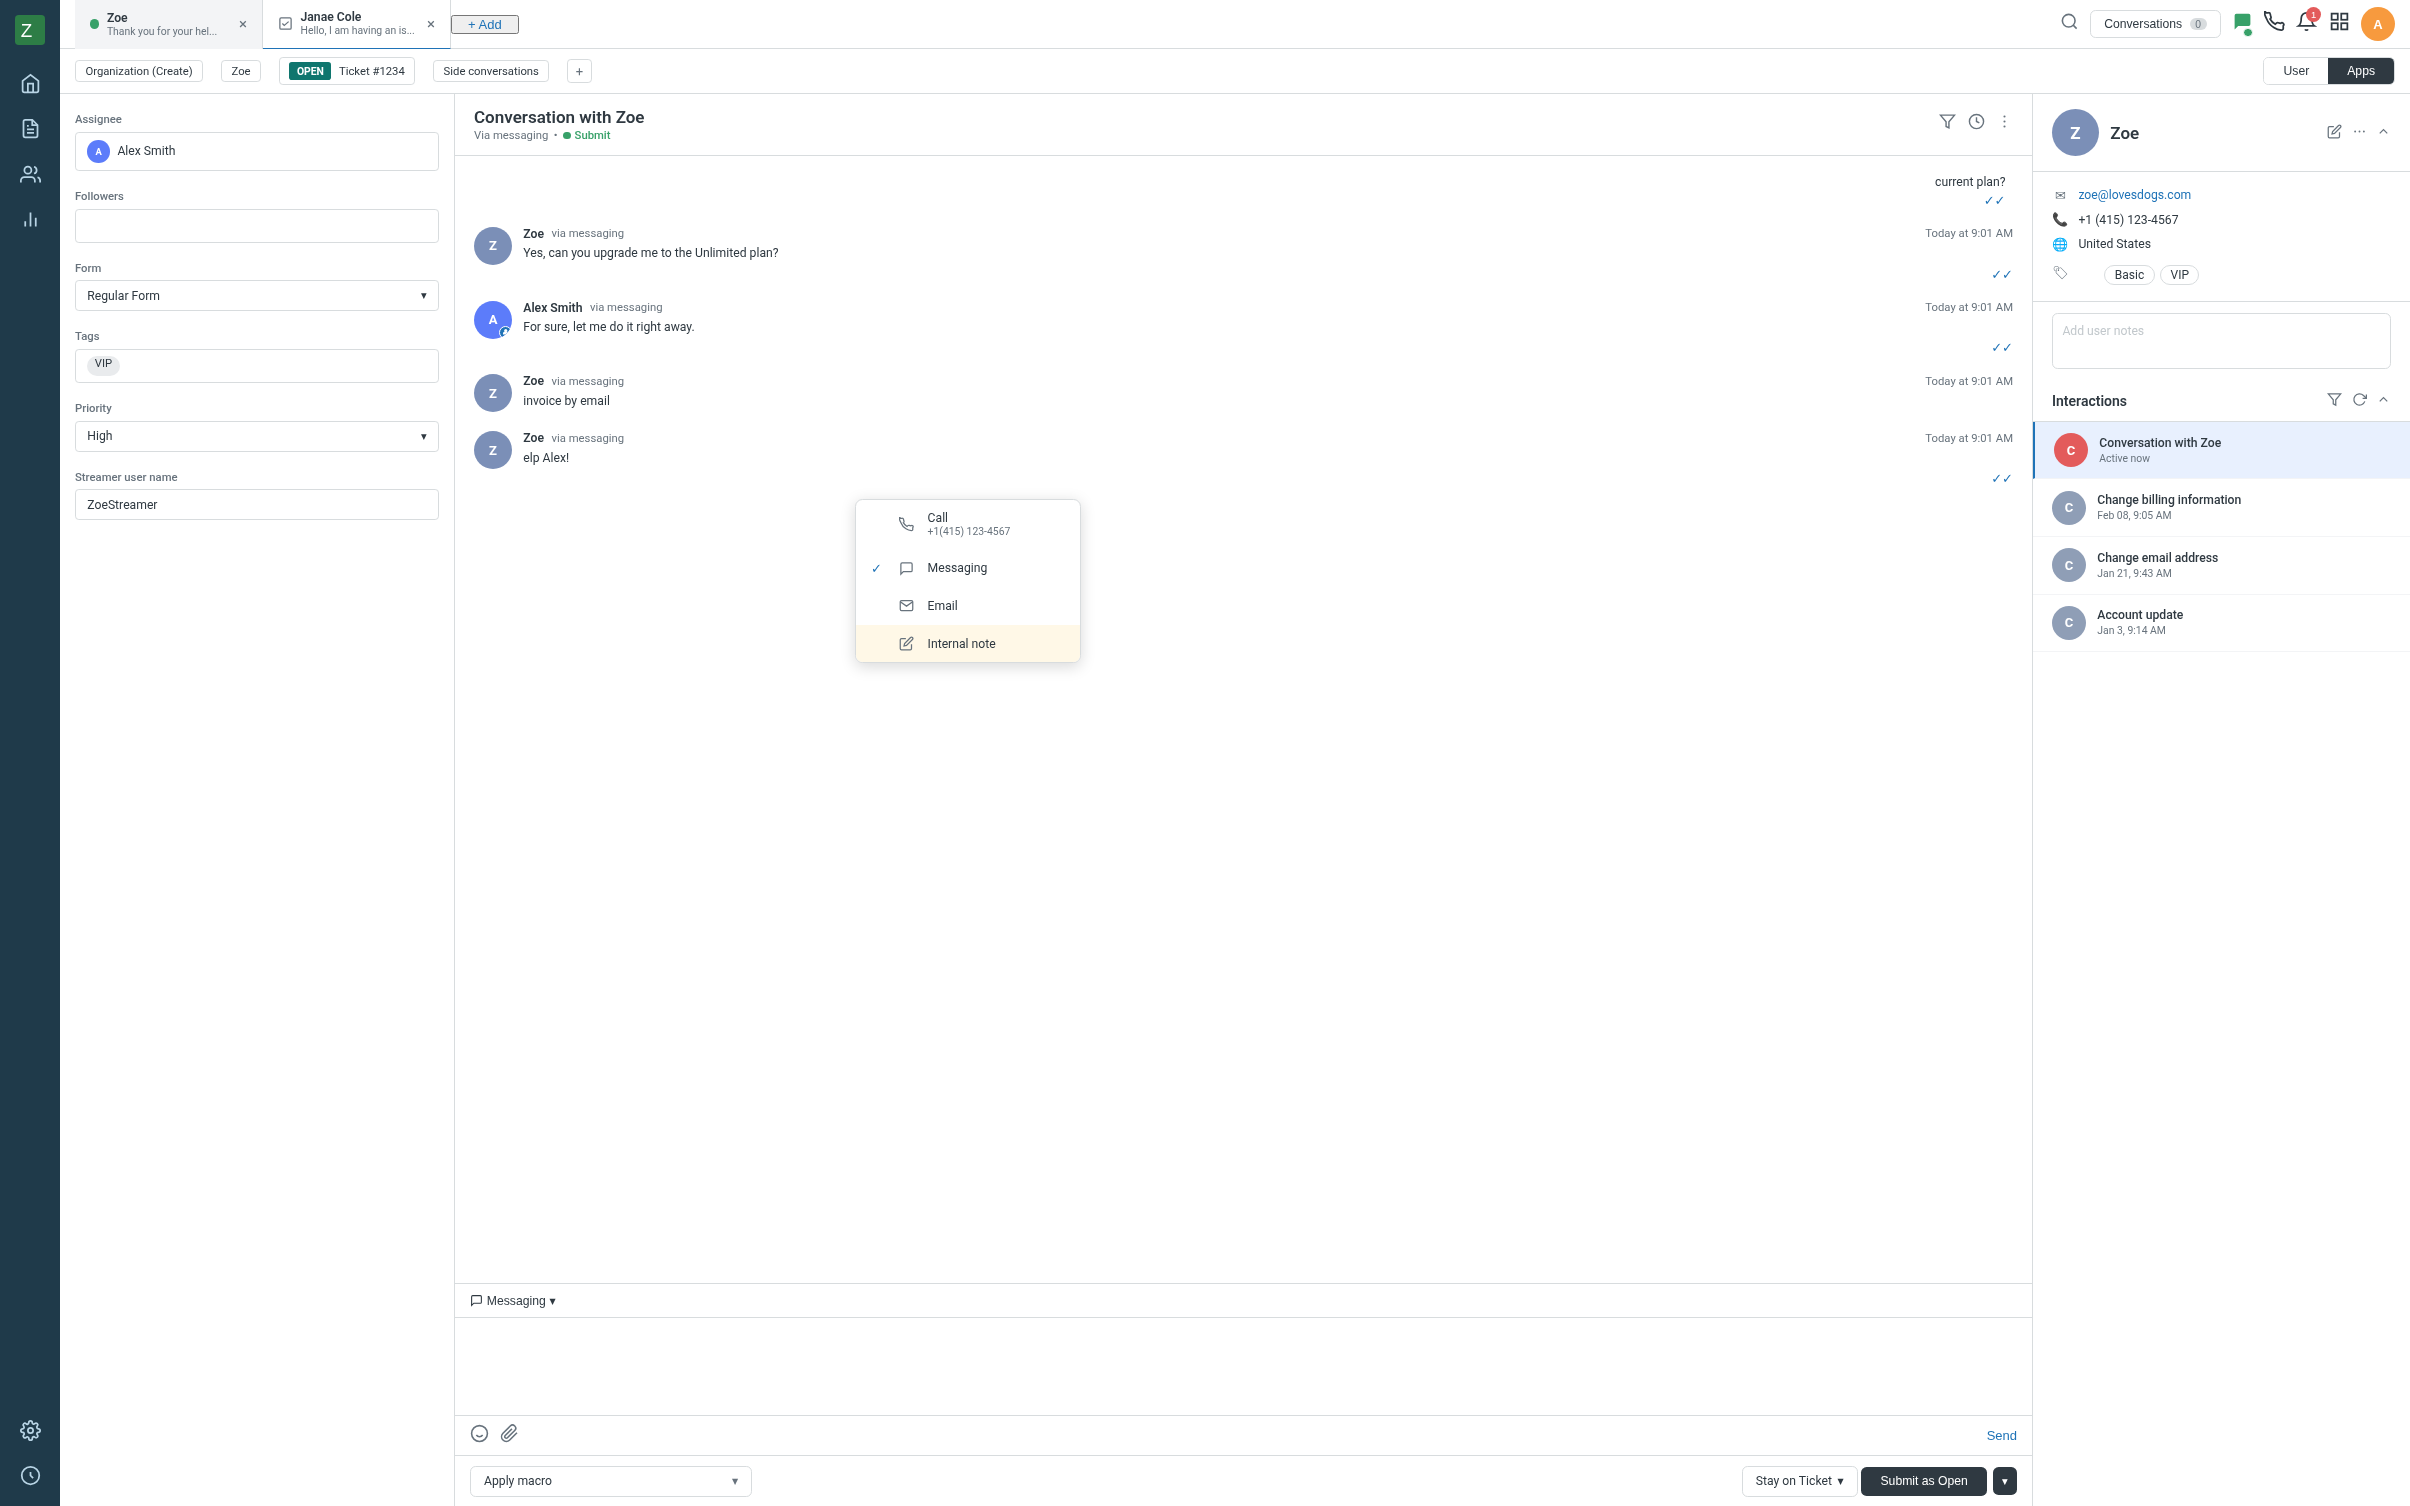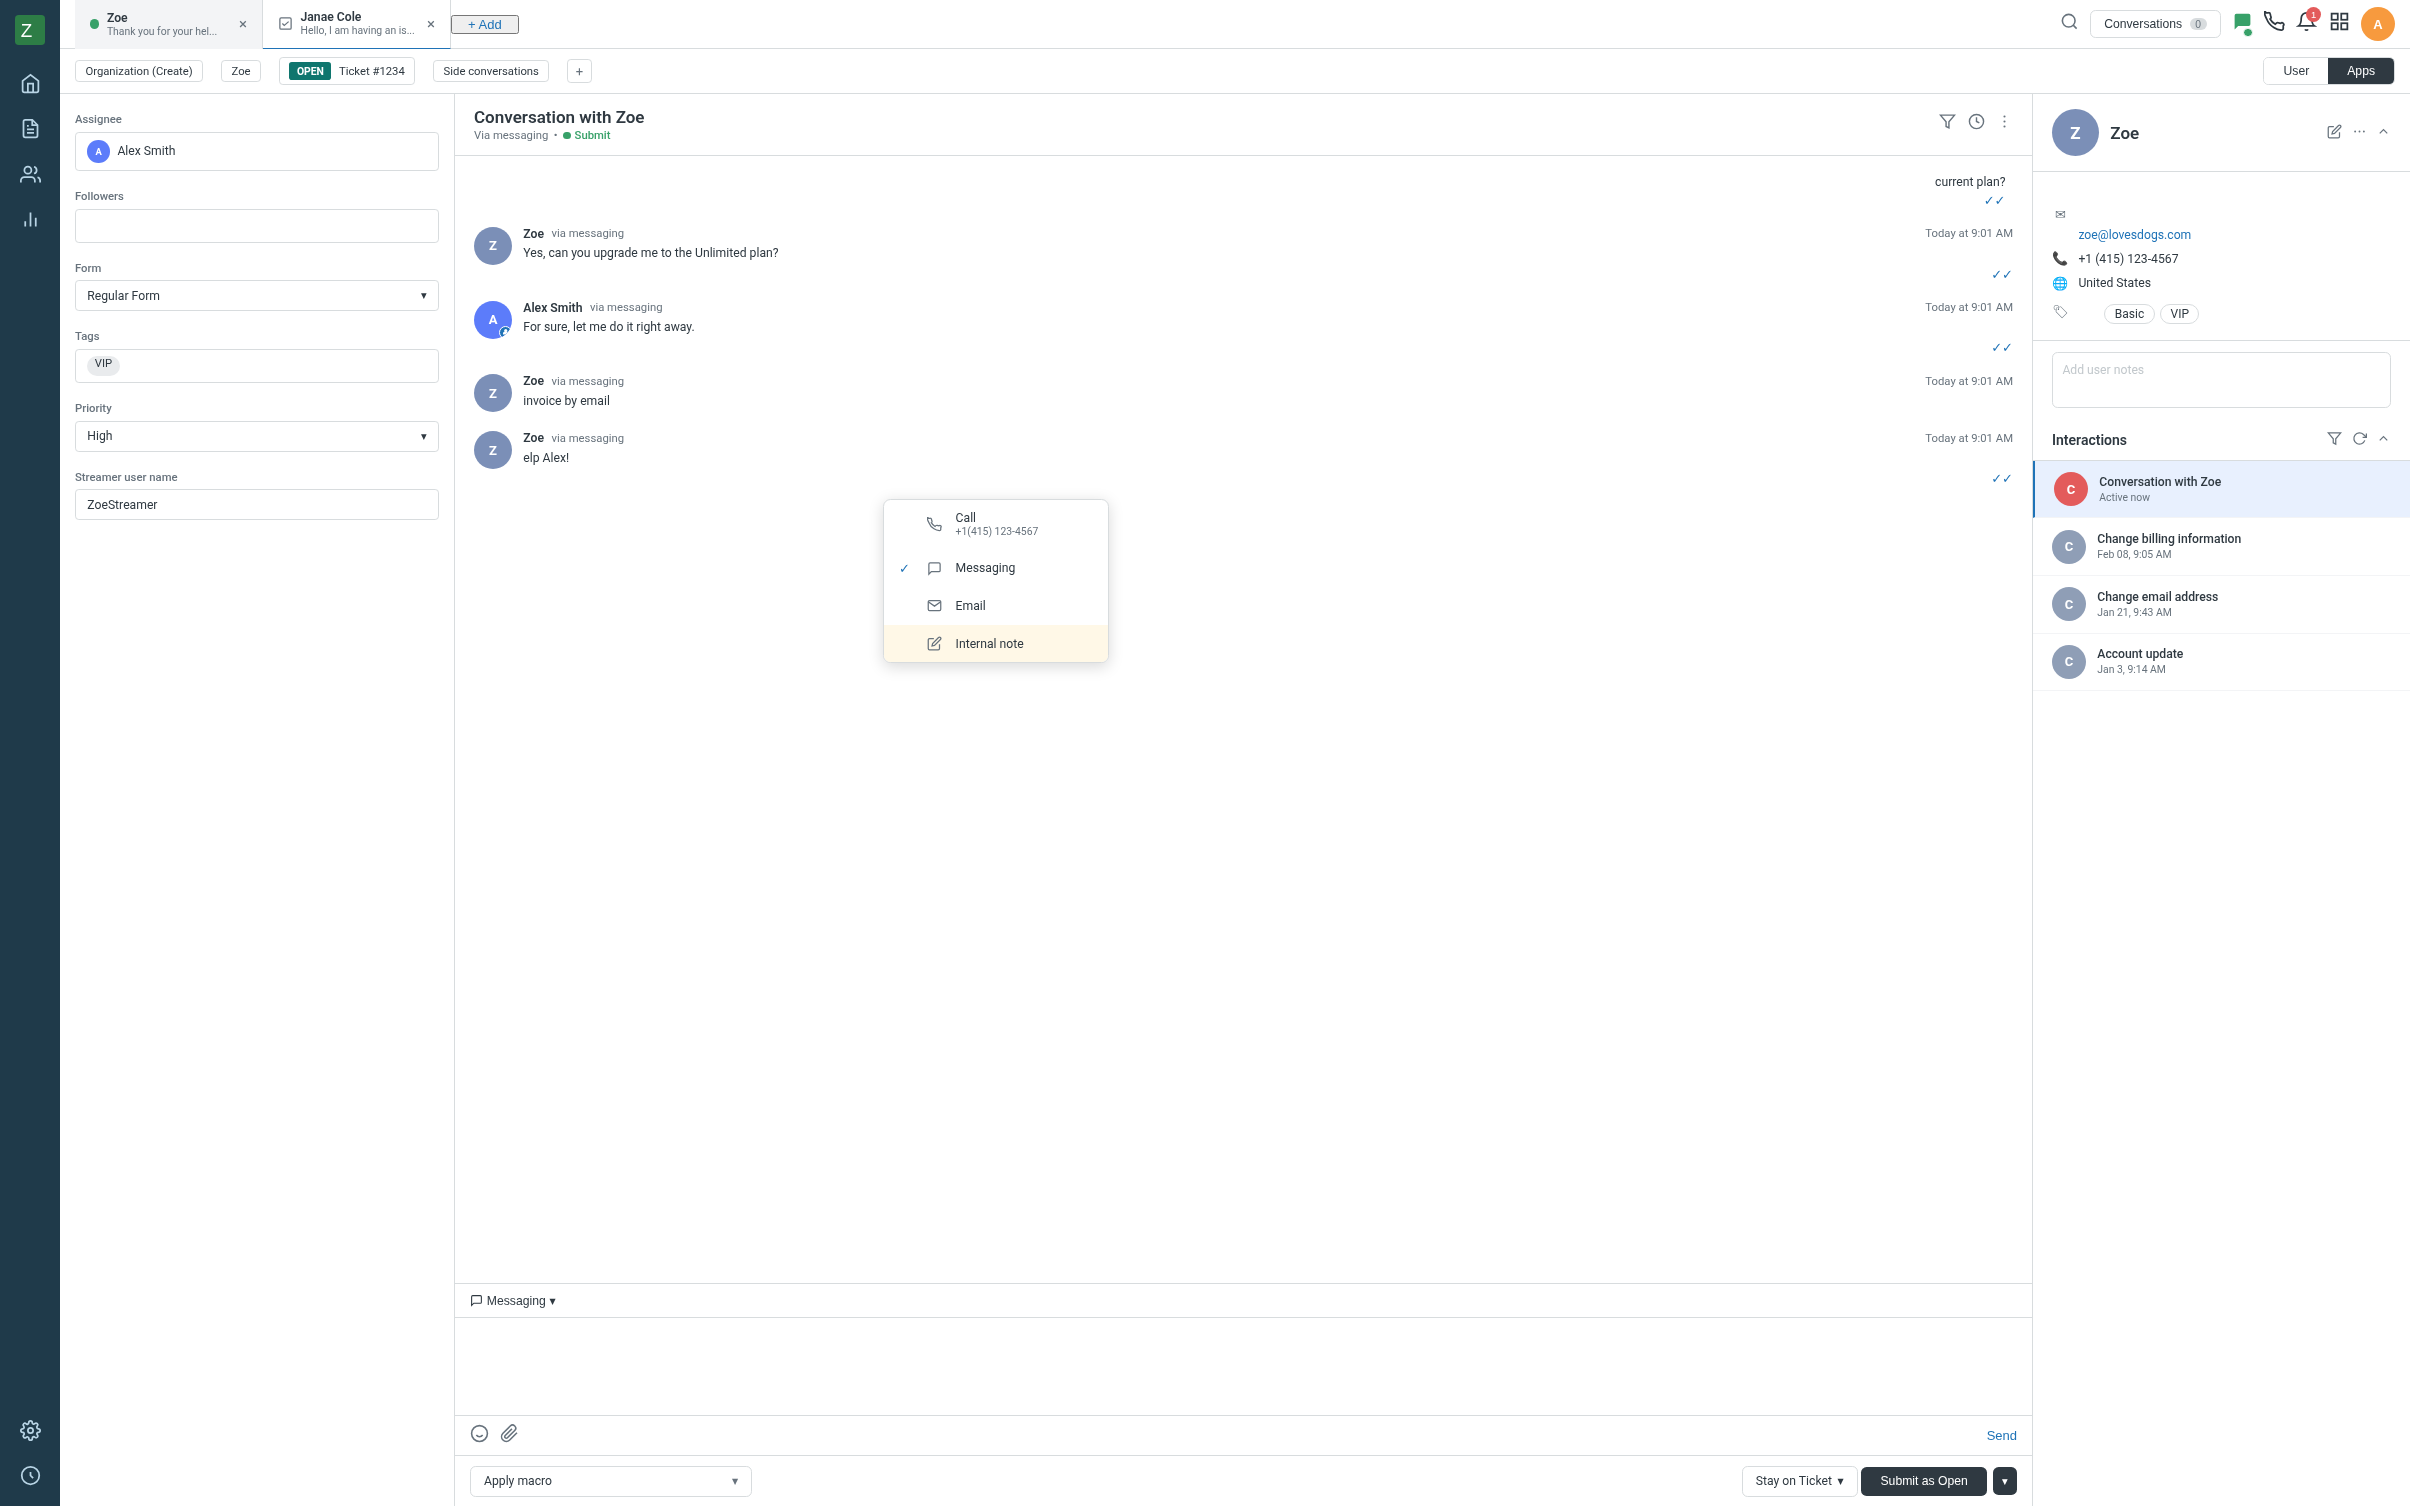--- a/index.html
+++ b/index.html
@@ -67,21 +67,21 @@
     .msg-avatar { width: 38px; height: 38px; border-radius: 50%; flex-shrink: 0; display: flex; align-items: center; justify-content: center; color: #fff; font-weight: bold; font-size: 13px; overflow: hidden; }
     .msg-content { flex: 1; }
     .msg-header { display: flex; align-items: center; gap: 7.5px; margin-bottom: 3.8px; }
     .msg-sender { font-weight: 600; font-size: 12.2px; color: #2f3941; }
     .msg-channel { font-size: 11.3px; color: #68737d; }
     .msg-time { font-size: 11.3px; color: #68737d; margin-left: auto; }
     .msg-text { font-size: 12.2px; color: #2f3941; line-height: 1.5; }
     .msg-check { text-align: right; font-size: 13px; color: #1f73b7; margin-top: 3.8px; }
 
     
-    .dropdown-overlay { position: absolute; top: 405px; left: 428px; background: #fff; border: 0.9px solid #d8dcde; border-radius: 7.5px; box-shadow: 0 3.8px 15px rgba(0,0,0,0.15); z-index: 100; width: 226px; overflow: hidden; }
+    .dropdown-overlay { position: absolute; top: 405px; left: 400px; background: #fff; border: 0.9px solid #d8dcde; border-radius: 7.5px; box-shadow: 0 3.8px 15px rgba(0,0,0,0.15); z-index: 100; width: 226px; overflow: hidden; }
     .dropdown-item { display: flex; align-items: center; gap: 11.3px; padding: 11.3px 15px; cursor: pointer; font-size: 12.2px; color: #2f3941; }
     .dropdown-item.highlighted { background: #fff8e7; }
     .dropdown-item .check-mark { color: #1f73b7; font-size: 13px; width: 15px; }
     .dropdown-item .item-icon { width: 19px; display: flex; align-items: center; justify-content: center; color: #68737d; }
     .dropdown-item-sub { font-size: 10.4px; color: #68737d; }
 
     
     .reply-area { border-top: 0.9px solid #d8dcde; }
     .reply-type-bar { padding: 9.4px 15px; display: flex; align-items: center; gap: 5.6px; border-bottom: 0.9px solid #d8dcde; }
     .reply-type-btn { display: flex; align-items: center; gap: 3.8px; font-size: 12.2px; color: #2f3941; cursor: pointer; background: none; border: none; }
@@ -100,21 +100,21 @@
     
     .right-panel { width: 377px; background: #fff; overflow-y: auto; flex-shrink: 0; }
     .user-header { padding: 15px 19px; display: flex; align-items: center; gap: 11.3px; border-bottom: 0.9px solid #d8dcde; }
     .user-avatar-lg { width: 47px; height: 47px; border-radius: 50%; background: #7b8fb7; display: flex; align-items: center; justify-content: center; color: #fff; font-weight: bold; font-size: 17px; overflow: hidden; }
     .user-name { font-size: 17px; font-weight: 600; color: #2f3941; }
     .user-actions { margin-left: auto; display: flex; gap: 9.4px; }
     .user-action-btn { background: none; border: none; cursor: pointer; color: #68737d; font-size: 15px; }
     .user-info { padding: 11.3px 19px; border-bottom: 0.9px solid #d8dcde; }
     .user-info-row { display: flex; align-items: center; gap: 9.4px; padding: 4.7px 0; font-size: 12.2px; color: #2f3941; }
     .user-info-icon { color: #68737d; width: 17px; display: flex; align-items: center; justify-content: center; font-size: 13px; }
-    .user-info-link { color: #1f73b7; text-decoration: none; margin-top: 40px; }
+    .user-info-link { color: #1f73b7; text-decoration: none; }
     .user-tags { display: flex; gap: 5.6px; margin-top: 3.8px; margin-left: 26px; }
     .user-tag { padding: 1.9px 9.4px; border-radius: 11.3px; font-size: 12px; border: 0.9px solid #d8dcde; color: #2f3941; }
     .user-notes { margin: 11.3px 19px; border: 0.9px solid #d8dcde; border-radius: 5.6px; padding: 9.4px; min-height: 56px; }
     .user-notes-placeholder { font-size: 12.2px; color: #c2c8cc; }
 
     
     .interactions-header { padding: 11.3px 19px; display: flex; align-items: center; border-bottom: 0.9px solid #d8dcde; }
     .interactions-title { font-size: 14px; font-weight: 600; color: #2f3941; flex: 1; }
     .interactions-actions { display: flex; gap: 9.4px; align-items: center; }
     .interaction-item { display: flex; align-items: center; gap: 11.3px; padding: 11.3px 19px; cursor: pointer; border-bottom: 0.9px solid #f3f4f6; }

